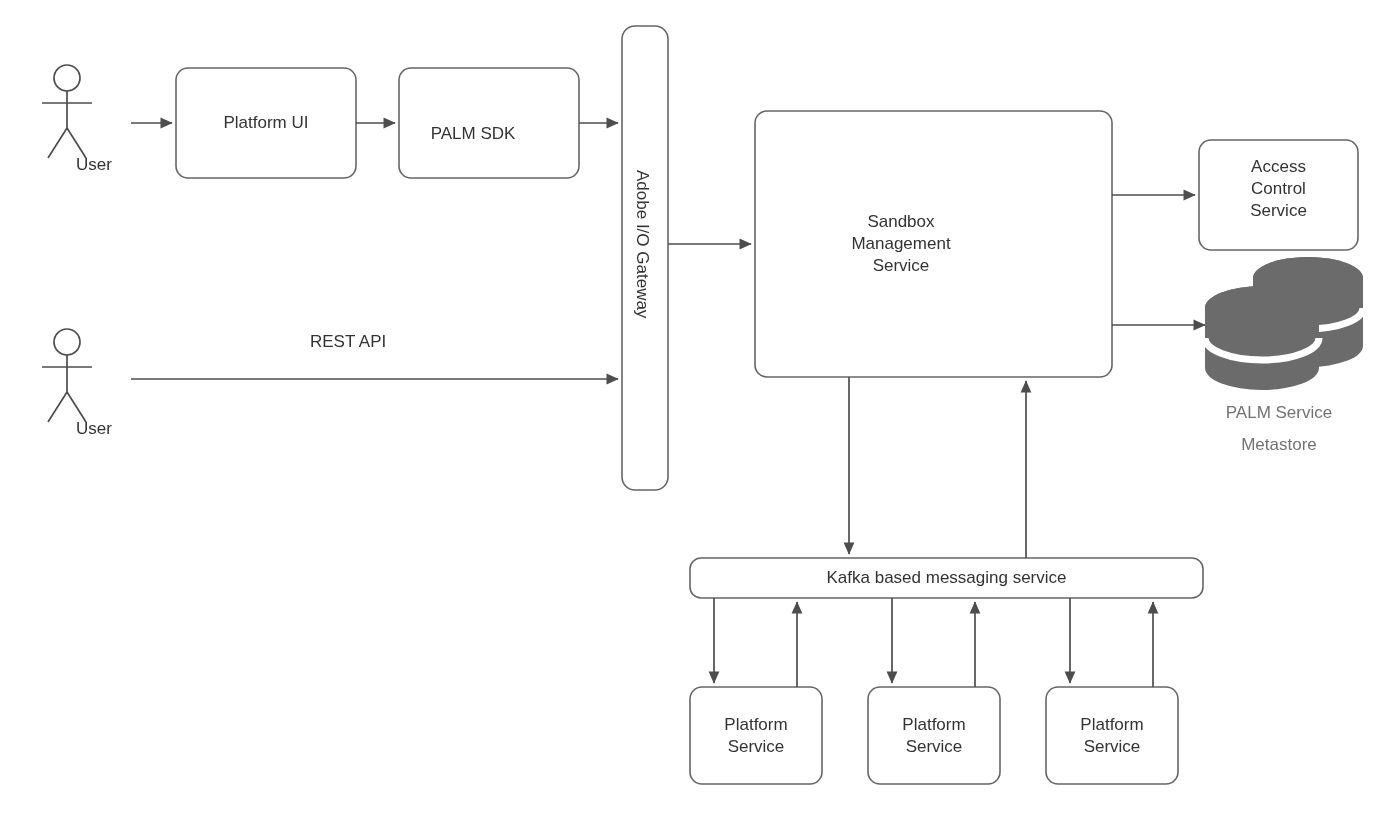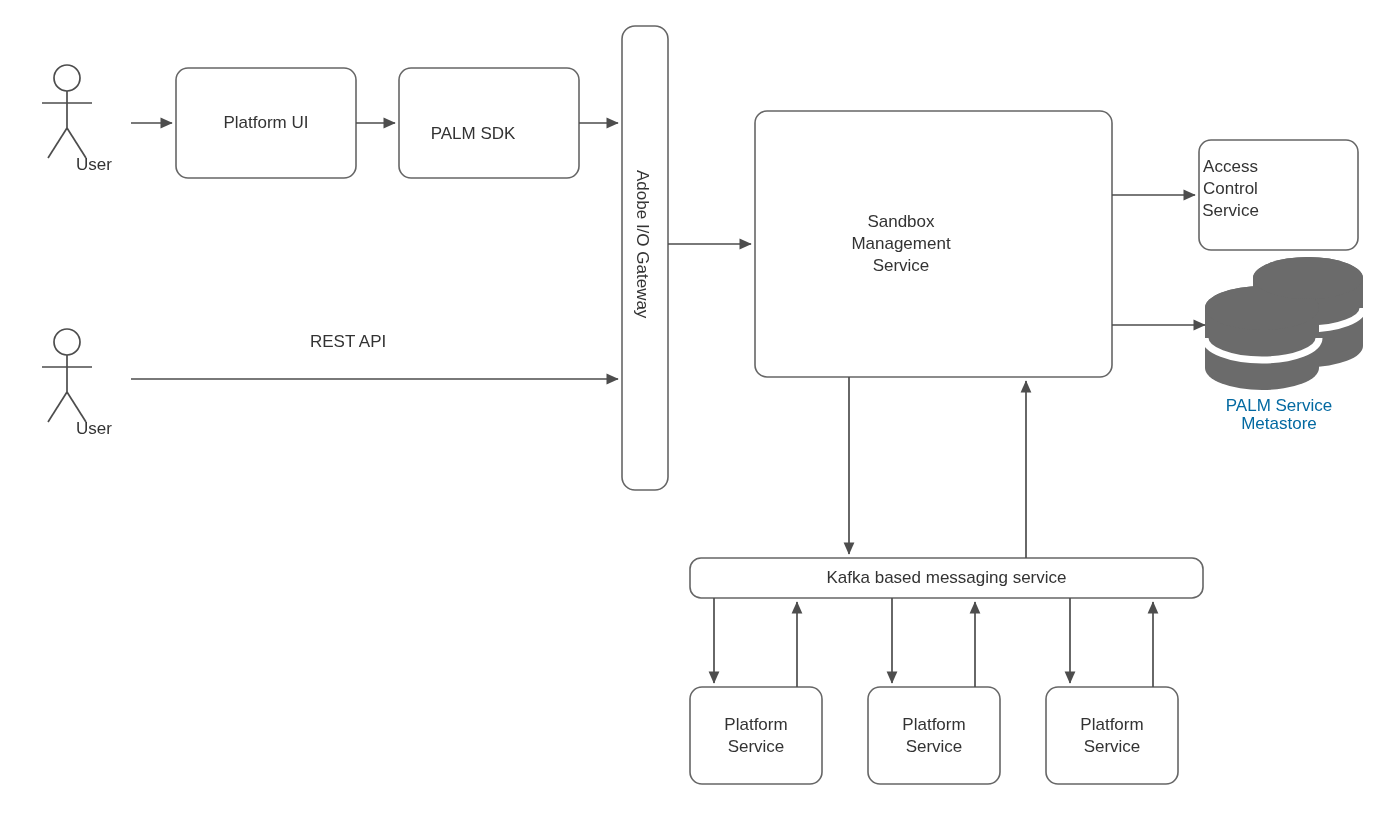--- a/index.html
+++ b/index.html
@@ -57,23 +57,23 @@
     position: absolute;
     color: #333333;
     font-size: 17px;
     line-height: 20px;
     white-space: nowrap;
     transform-origin: 0 0;
     transform: rotate(90deg);
   }
   .store-label {
     position: absolute;
-    color: #0369a1;
-    font-size: 17px;
-    line-height: 18px;
+    color: #737373;
+    font-size: 17px;
+    line-height: 32px;
     text-align: center;
     white-space: pre-line;
     width: 220px;
   }
 </style>
 </head>
 <body>
 
 <div id="diagram-root">
 
@@ -177,21 +177,21 @@
   <div class="node-label" style="left:176px; top:68px; width:180px; height:110px;">Platform UI</div>
 
   <div class="node-label" style="left:399px; top:68px; width:148px; height:110px;margin-top:11px;">PALM SDK</div>
 
   <div class="rot-label" style="left:652px; top:170px;">Adobe I/O Gateway</div>
 
   <div class="node-label" style="left:755px; top:111px; width:292px; height:266px;">Sandbox
 Management
 Service</div>
 
-  <div class="node-label" style="left:1151px; top:140px; width:159px; height:98px;">Access
+  <div class="node-label" style="left:1199px; top:140px; width:159px; height:98px;">Access
 Control
 Service</div>
 
   <div class="store-label" style="left:1169px; top:397px;">PALM Service
 Metastore</div>
 
   <div class="node-label" style="left:690px; top:558px; width:513px; height:40px;border-radius:13px;">Kafka based messaging service</div>
 
   <div class="node-label" style="left:690px; top:687px; width:132px; height:97px;">Platform
 Service</div>

